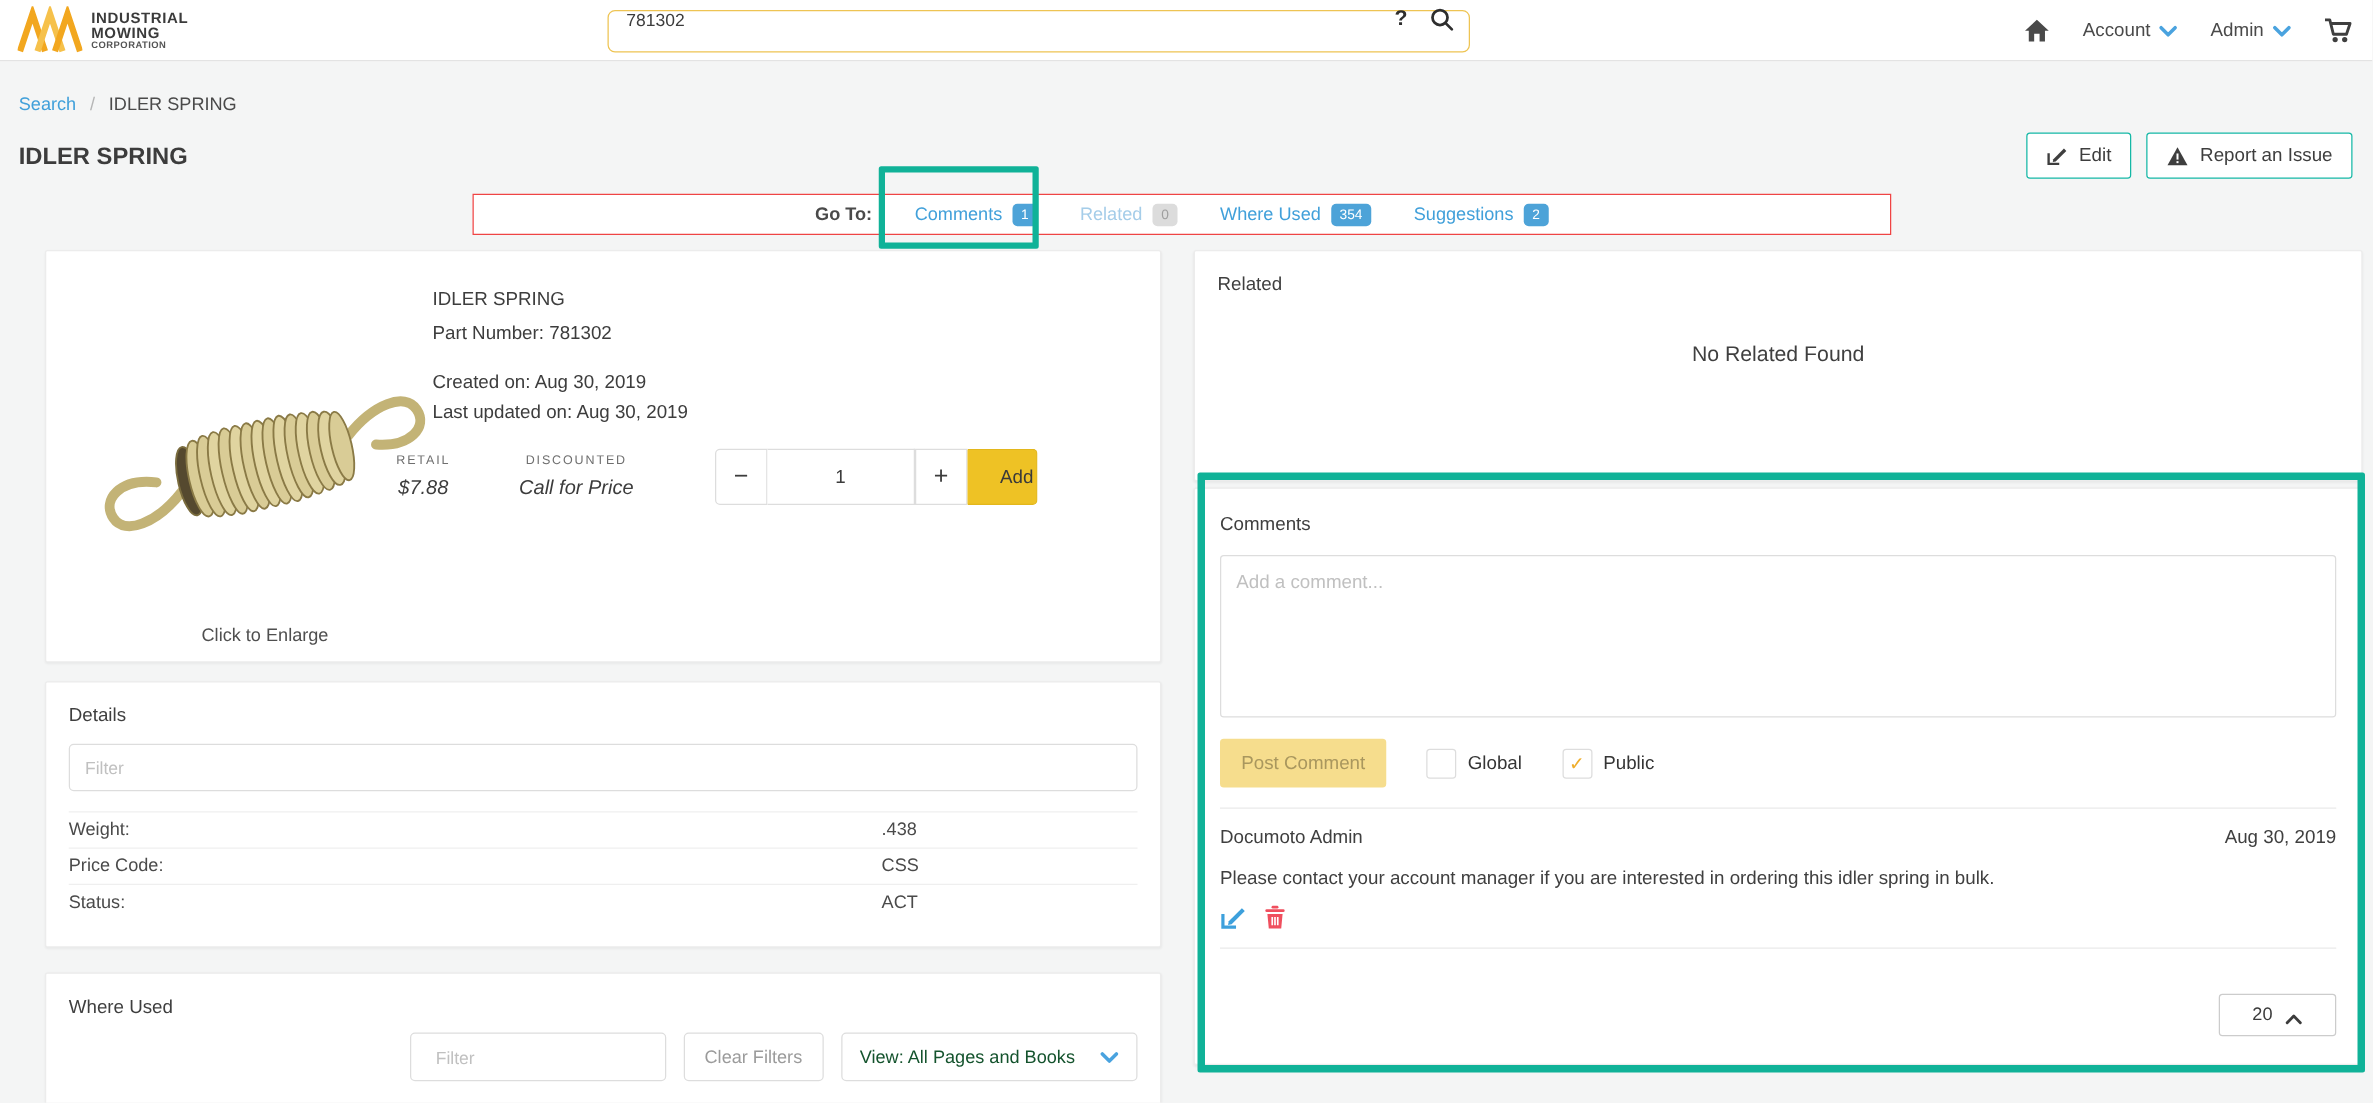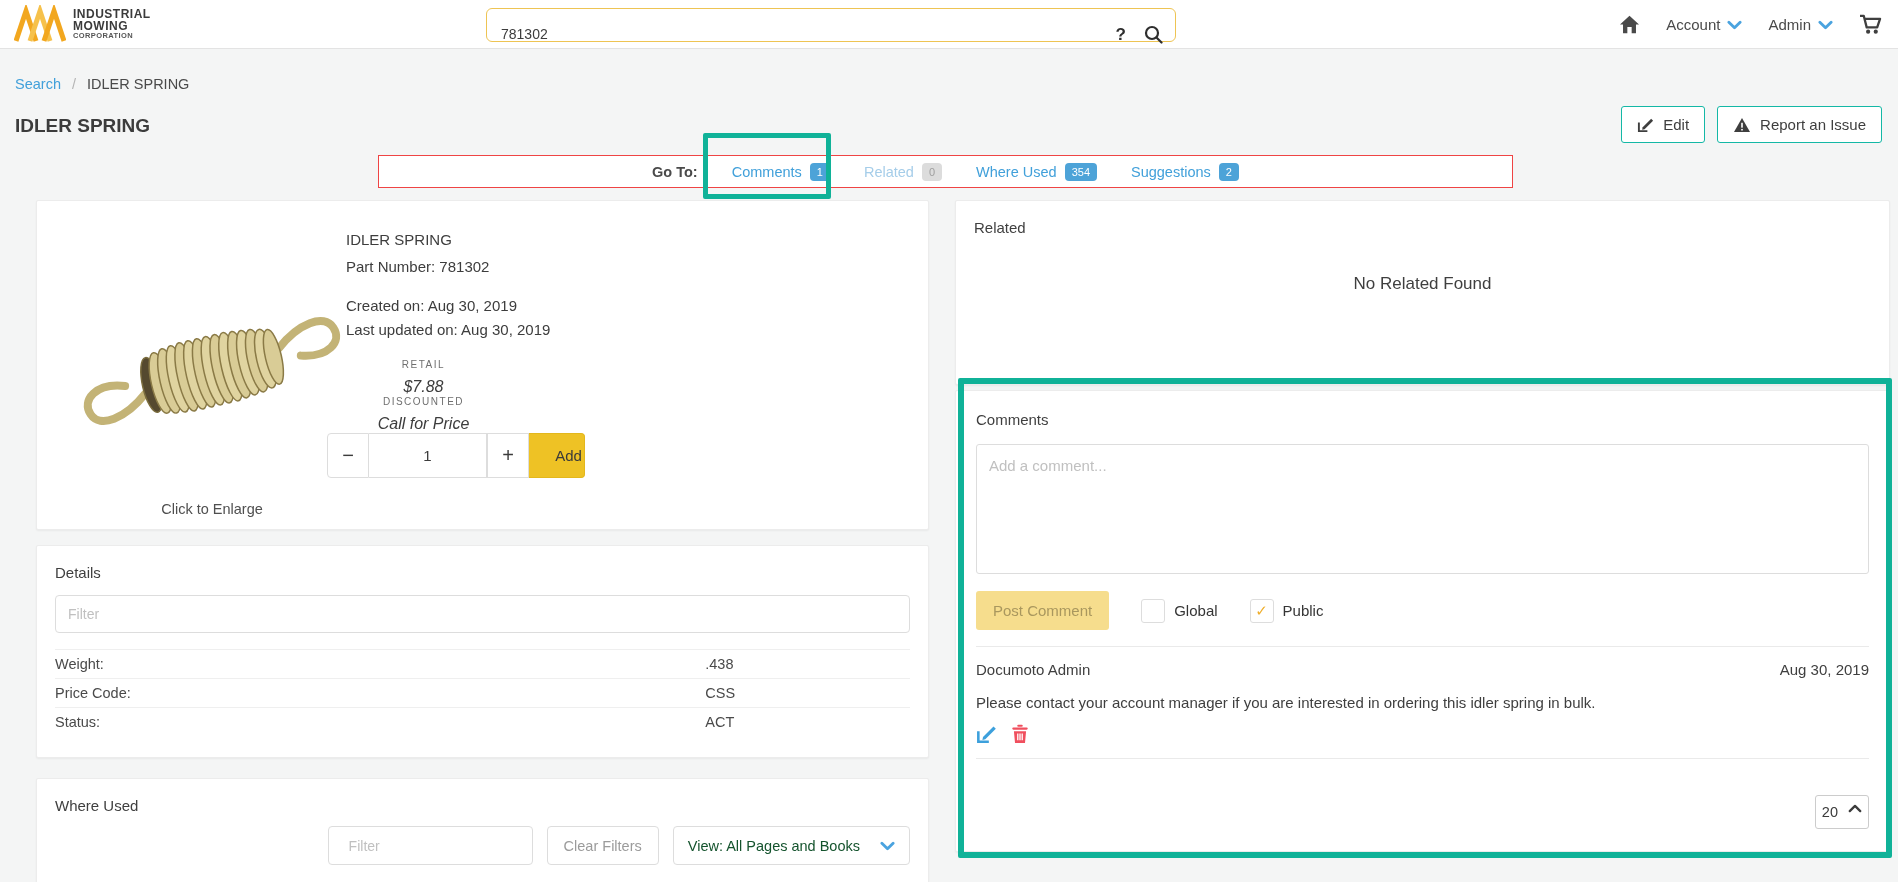--- a/index.html
+++ b/index.html
@@ -12,21 +12,21 @@
   
   .header { position:absolute; top:0; left:0; width:1898px; height:49px;
     background:#fff; border-bottom:1px solid #e3e3e3; z-index:5; }
   .logo-wrap { position:absolute; left:14px; top:5px; display:flex; align-items:center; gap:7px; }
   .logo-text { line-height:1; color:#3b3b3b; }
   .logo-text .l1 { font-size:12px; font-weight:bold; letter-spacing:.5px; }
   .logo-text .l2 { font-size:12px; font-weight:bold; letter-spacing:.5px; }
   .logo-text .l3 { font-size:7.5px; font-weight:bold; letter-spacing:.4px; color:#555; }
   .search-box { position:absolute; left:486px; top:8px; width:690px; height:33px;
     background:#fff; border:1.5px solid #eec453; border-radius:6px;
-    display:flex; align-items:flex-start; padding:16px 12px; }
+    display:flex; align-items:flex-end; padding:16px 12px; }
   .search-box input { border:none; outline:none; flex:1; font-size:14px;
     font-family:"Liberation Sans",sans-serif; color:#3c3c3c; background:transparent; }
   .search-help { font-size:17px; font-weight:bold; color:#2e2e2e; margin-right:18px; cursor:pointer; }
   .hdr-right { position:absolute; right:16px; top:0; height:49px; display:flex; align-items:center; gap:26px; }
   .hdr-item { display:flex; align-items:center; gap:7px; color:#4a4a4a; font-size:15px; cursor:pointer; }
   
   .breadcrumb { position:absolute; left:15px; top:76px; font-size:14.5px; }
   .breadcrumb .lnk { color:#41a0da; cursor:pointer; }
   .breadcrumb .sep { color:#b5b5b5; margin:0 7px; }
   .breadcrumb .cur { color:#4a4a4a; }
@@ -54,21 +54,21 @@
   .card-h { font-size:15px; color:#3f3f3f; }
   
   #product-card { left:36px; top:200px; width:893px; height:330px; }
   .prod-img { position:absolute; left:35px; top:85px; width:280px; height:170px; cursor:pointer; }
   .enlarge { position:absolute; left:40px; top:300px; width:270px; text-align:center;
     color:#4f4f4f; font-size:14.5px; }
   .prod-info { position:absolute; left:309px; top:30px; }
   .prod-name { font-size:15px; color:#3d3d3d; margin-bottom:10px; }
   .prod-line { font-size:15px; color:#3d3d3d; margin-bottom:7px; }
   .prod-dates { margin-top:22px; }
-  .price-row { position:absolute; left:280px; top:158px; display:flex; align-items:center;flex-direction:column; }
+  .price-row { position:absolute; left:280px; top:158px; display:flex; align-items:center; }
   .price-block { text-align:center; margin-right:55px; }
   .price-cap { font-size:10px; letter-spacing:1.5px; color:#6f6f6f; margin-bottom:8px; }
   .price-val { font-size:16px; font-style:italic; color:#3c3c3c; }
   .stepper { display:flex; align-items:stretch; height:45px; margin-left:10px; }
   .step-btn { width:42px; background:#fff; border:1px solid #ddd; display:flex;
     align-items:center; justify-content:center; font-size:20px; color:#3c3c3c; cursor:pointer; }
   .step-btn.minus { border-radius:4px 0 0 4px; }
   .qty-input { width:118px; border:1px solid #ddd; border-left:none; text-align:center;
     font-size:15px; color:#3c3c3c; outline:none; font-family:"Liberation Sans",sans-serif; }
   .add-btn { width:56px; background:#eec225; border:1px solid #e3b71c; border-left:none;
@@ -109,21 +109,21 @@
   .chk-wrap { display:flex; align-items:center; gap:9px; cursor:pointer; }
   .chk { width:24px; height:24px; background:#fff; border:1px solid #ddd; border-radius:3px;
     display:flex; align-items:center; justify-content:center; font-size:15px; color:#efae2c; }
   .chk-label { font-size:15px; color:#353535;text-align:center; }
   .cmt-divider { border-top:1px solid #eaeaea; margin-top:16px; }
   .cmt-meta { display:flex; justify-content:space-between; margin-top:14px; font-size:15px; color:#3f3f3f; }
   .cmt-text { margin-top:16px; font-size:15px; color:#3f3f3f; }
   .cmt-icons { display:flex; gap:14px; margin-top:12px; padding-bottom:14px; border-bottom:1px solid #eaeaea; }
   .icon-btn { cursor:pointer; display:flex; align-items:center; }
   .pagesize { position:absolute; right:20px; bottom:22px; background:#fff; border:1px solid #ccc;
-    border-radius:3px; padding:8px 6px; display:flex; align-items:flex-start; gap:10px;
+    border-radius:3px; padding:8px 26px; display:flex; align-items:flex-end; gap:10px;
     font-size:14.5px; color:#3c3c3c; cursor:pointer; }
   svg { display:block; }
 </style>
 </head>
 <body>
 
 <div class="header">
   <div class="logo-wrap">
     <svg width="52" height="38" viewBox="0 0 52 38">
       <polyline points="2,36 12,6 22,36" fill="none" stroke="#f2a71f" stroke-width="5"></polyline>

